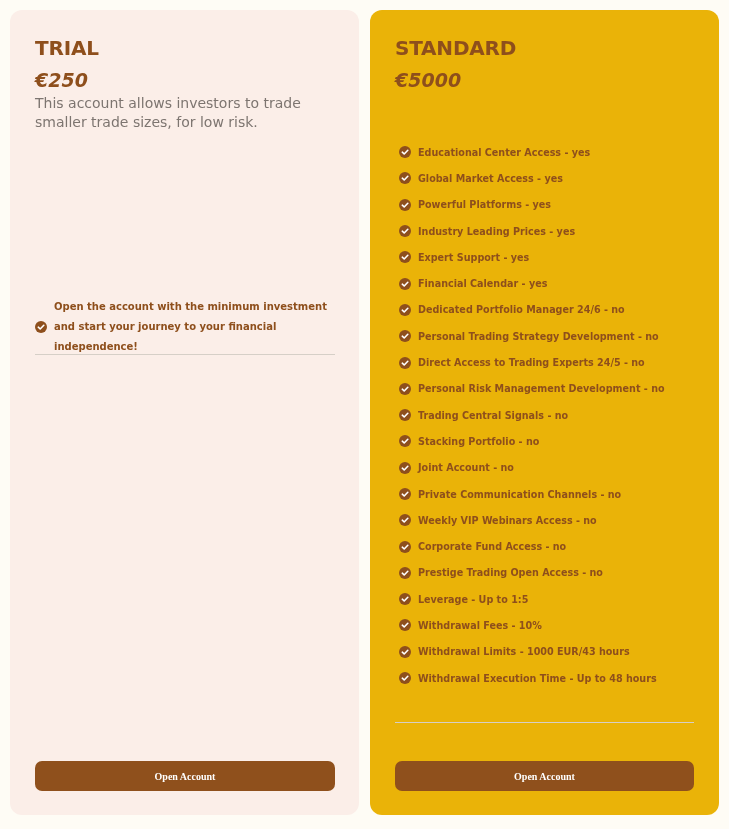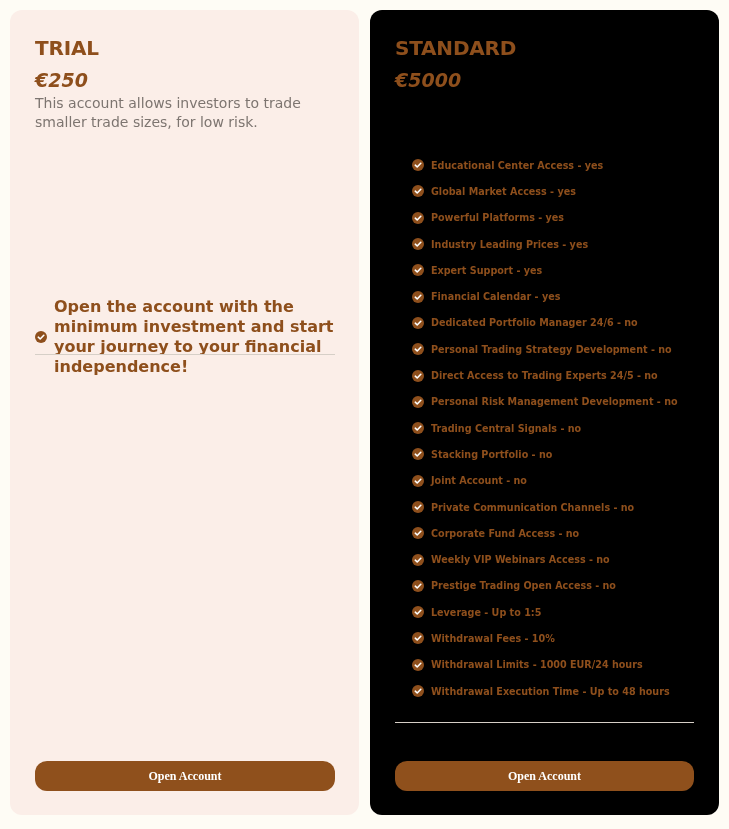--- a/index.html
+++ b/index.html
@@ -6,21 +6,21 @@
   body {
     width:729px; height:829px;
     background:#fefcf5;
     font-family:"Liberation Sans", sans-serif;
     position:relative; overflow:hidden;
   }
   .card {
     position:absolute; top:10px; border-radius:12px; box-sizing:border-box;
   }
   .card.trial { left:10px; width:349px; height:805px; background:#fbeee8; }
-  .card.standard { left:370px; width:349px; height:805px; background:#000000; }
+  .card.standard { left:370px; width:349px; height:805px; background:#eab308; }
   .title {
     position:absolute; left:25px; top:26px;
     font-size:20px; font-weight:bold; color:#8e4f1c; letter-spacing:-0.2px;
     font-family:"DejaVu Sans", sans-serif;
   }
   .price {
     position:absolute; left:25px; top:59px;
     font-size:19px; font-weight:bold; color:#8e4f1c;
     font-family:"DejaVu Sans", sans-serif;
     font-style:italic;
@@ -33,38 +33,38 @@
   .check {
     width:12px; height:12px; border-radius:50%; background:#8e4f1c;
     display:inline-block; position:relative; flex-shrink:0;
   }
   .check svg { position:absolute; left:0; top:0; }
   .trial-feature {
     position:absolute; left:25px; top:287px; width:300px;
     display:flex; align-items:center;
   }
   .trial-feature .txt {
-    margin-left:7px; font-size:16px; line-height:20px; font-weight:bold; color:#8e4f1c;
+    margin-left:7px; font-size:10px; line-height:20px; font-weight:bold; color:#8e4f1c;
     font-family:"DejaVu Sans", sans-serif;
   }
   .divider { position:absolute; height:1px; background:#d6cfc7; }
   .trial .divider { left:25px; width:300px; top:344px; }
   .standard .divider { left:25px; width:299px; top:712px; }
-  .features { position:absolute; left:25px; top:125px; margin:17px; padding:0; list-style:none; }
+  .features { position:absolute; left:25px; top:125px; margin:4px; padding:0; list-style:none; }
   .features li {
     display:flex; align-items:center; height:26.3px;
   }
   .features li .txt {
     margin-left:7px; font-size:9.6px; font-weight:bold; color:#8e4f1c;
     font-family:"DejaVu Sans", sans-serif;
   }
   .btn {
     position:absolute; left:25px; top:751px; width:300px; height:30px;
-    background:#8f501c; color:#fff; border:none; border-radius:12px;
-    font-family:"Liberation Serif", serif; font-weight:bold; font-size:12px;
+    background:#8f501c; color:#fff; border:none; border-radius:7px;
+    font-family:"Liberation Serif", serif; font-weight:bold; font-size:10px;
     display:flex; align-items:center; justify-content:center; cursor:pointer;
   }
   .standard .btn { width:299px; }
 </style>
 </head>
 <body>
 
 <div class="card trial">
   <div class="title">TRIAL</div>
   <div class="price">€250</div>
@@ -196,36 +196,36 @@
           </svg>
         </span>
         <span class="txt">Private Communication Channels - no</span>
       </li>
       <li>
         <span class="check">
           <svg width="12" height="12" viewBox="0 0 12 12">
             <path d="M3.3 6.2 L5.2 8 L8.8 4.3" stroke="#fff" stroke-width="1.6" fill="none" stroke-linecap="round" stroke-linejoin="round"></path>
           </svg>
         </span>
+        <span class="txt">Weekly VIP Webinars Access - no</span>
+      </li>
+      <li>
+        <span class="check">
+          <svg width="12" height="12" viewBox="0 0 12 12">
+            <path d="M3.3 6.2 L5.2 8 L8.8 4.3" stroke="#fff" stroke-width="1.6" fill="none" stroke-linecap="round" stroke-linejoin="round"></path>
+          </svg>
+        </span>
         <span class="txt">Corporate Fund Access - no</span>
       </li>
       <li>
         <span class="check">
           <svg width="12" height="12" viewBox="0 0 12 12">
             <path d="M3.3 6.2 L5.2 8 L8.8 4.3" stroke="#fff" stroke-width="1.6" fill="none" stroke-linecap="round" stroke-linejoin="round"></path>
           </svg>
         </span>
-        <span class="txt">Weekly VIP Webinars Access - no</span>
-      </li>
-      <li>
-        <span class="check">
-          <svg width="12" height="12" viewBox="0 0 12 12">
-            <path d="M3.3 6.2 L5.2 8 L8.8 4.3" stroke="#fff" stroke-width="1.6" fill="none" stroke-linecap="round" stroke-linejoin="round"></path>
-          </svg>
-        </span>
         <span class="txt">Prestige Trading Open Access - no</span>
       </li>
       <li>
         <span class="check">
           <svg width="12" height="12" viewBox="0 0 12 12">
             <path d="M3.3 6.2 L5.2 8 L8.8 4.3" stroke="#fff" stroke-width="1.6" fill="none" stroke-linecap="round" stroke-linejoin="round"></path>
           </svg>
         </span>
         <span class="txt">Leverage - Up to 1:5</span>
       </li>
@@ -236,21 +236,21 @@
           </svg>
         </span>
         <span class="txt">Withdrawal Fees - 10%</span>
       </li>
       <li>
         <span class="check">
           <svg width="12" height="12" viewBox="0 0 12 12">
             <path d="M3.3 6.2 L5.2 8 L8.8 4.3" stroke="#fff" stroke-width="1.6" fill="none" stroke-linecap="round" stroke-linejoin="round"></path>
           </svg>
         </span>
-        <span class="txt">Withdrawal Limits - 1000 EUR/24 hours</span>
+        <span class="txt">Withdrawal Limits - 1000 EUR/43 hours</span>
       </li>
       <li>
         <span class="check">
           <svg width="12" height="12" viewBox="0 0 12 12">
             <path d="M3.3 6.2 L5.2 8 L8.8 4.3" stroke="#fff" stroke-width="1.6" fill="none" stroke-linecap="round" stroke-linejoin="round"></path>
           </svg>
         </span>
         <span class="txt">Withdrawal Execution Time - Up to 48 hours</span>
       </li>
     </ul>

